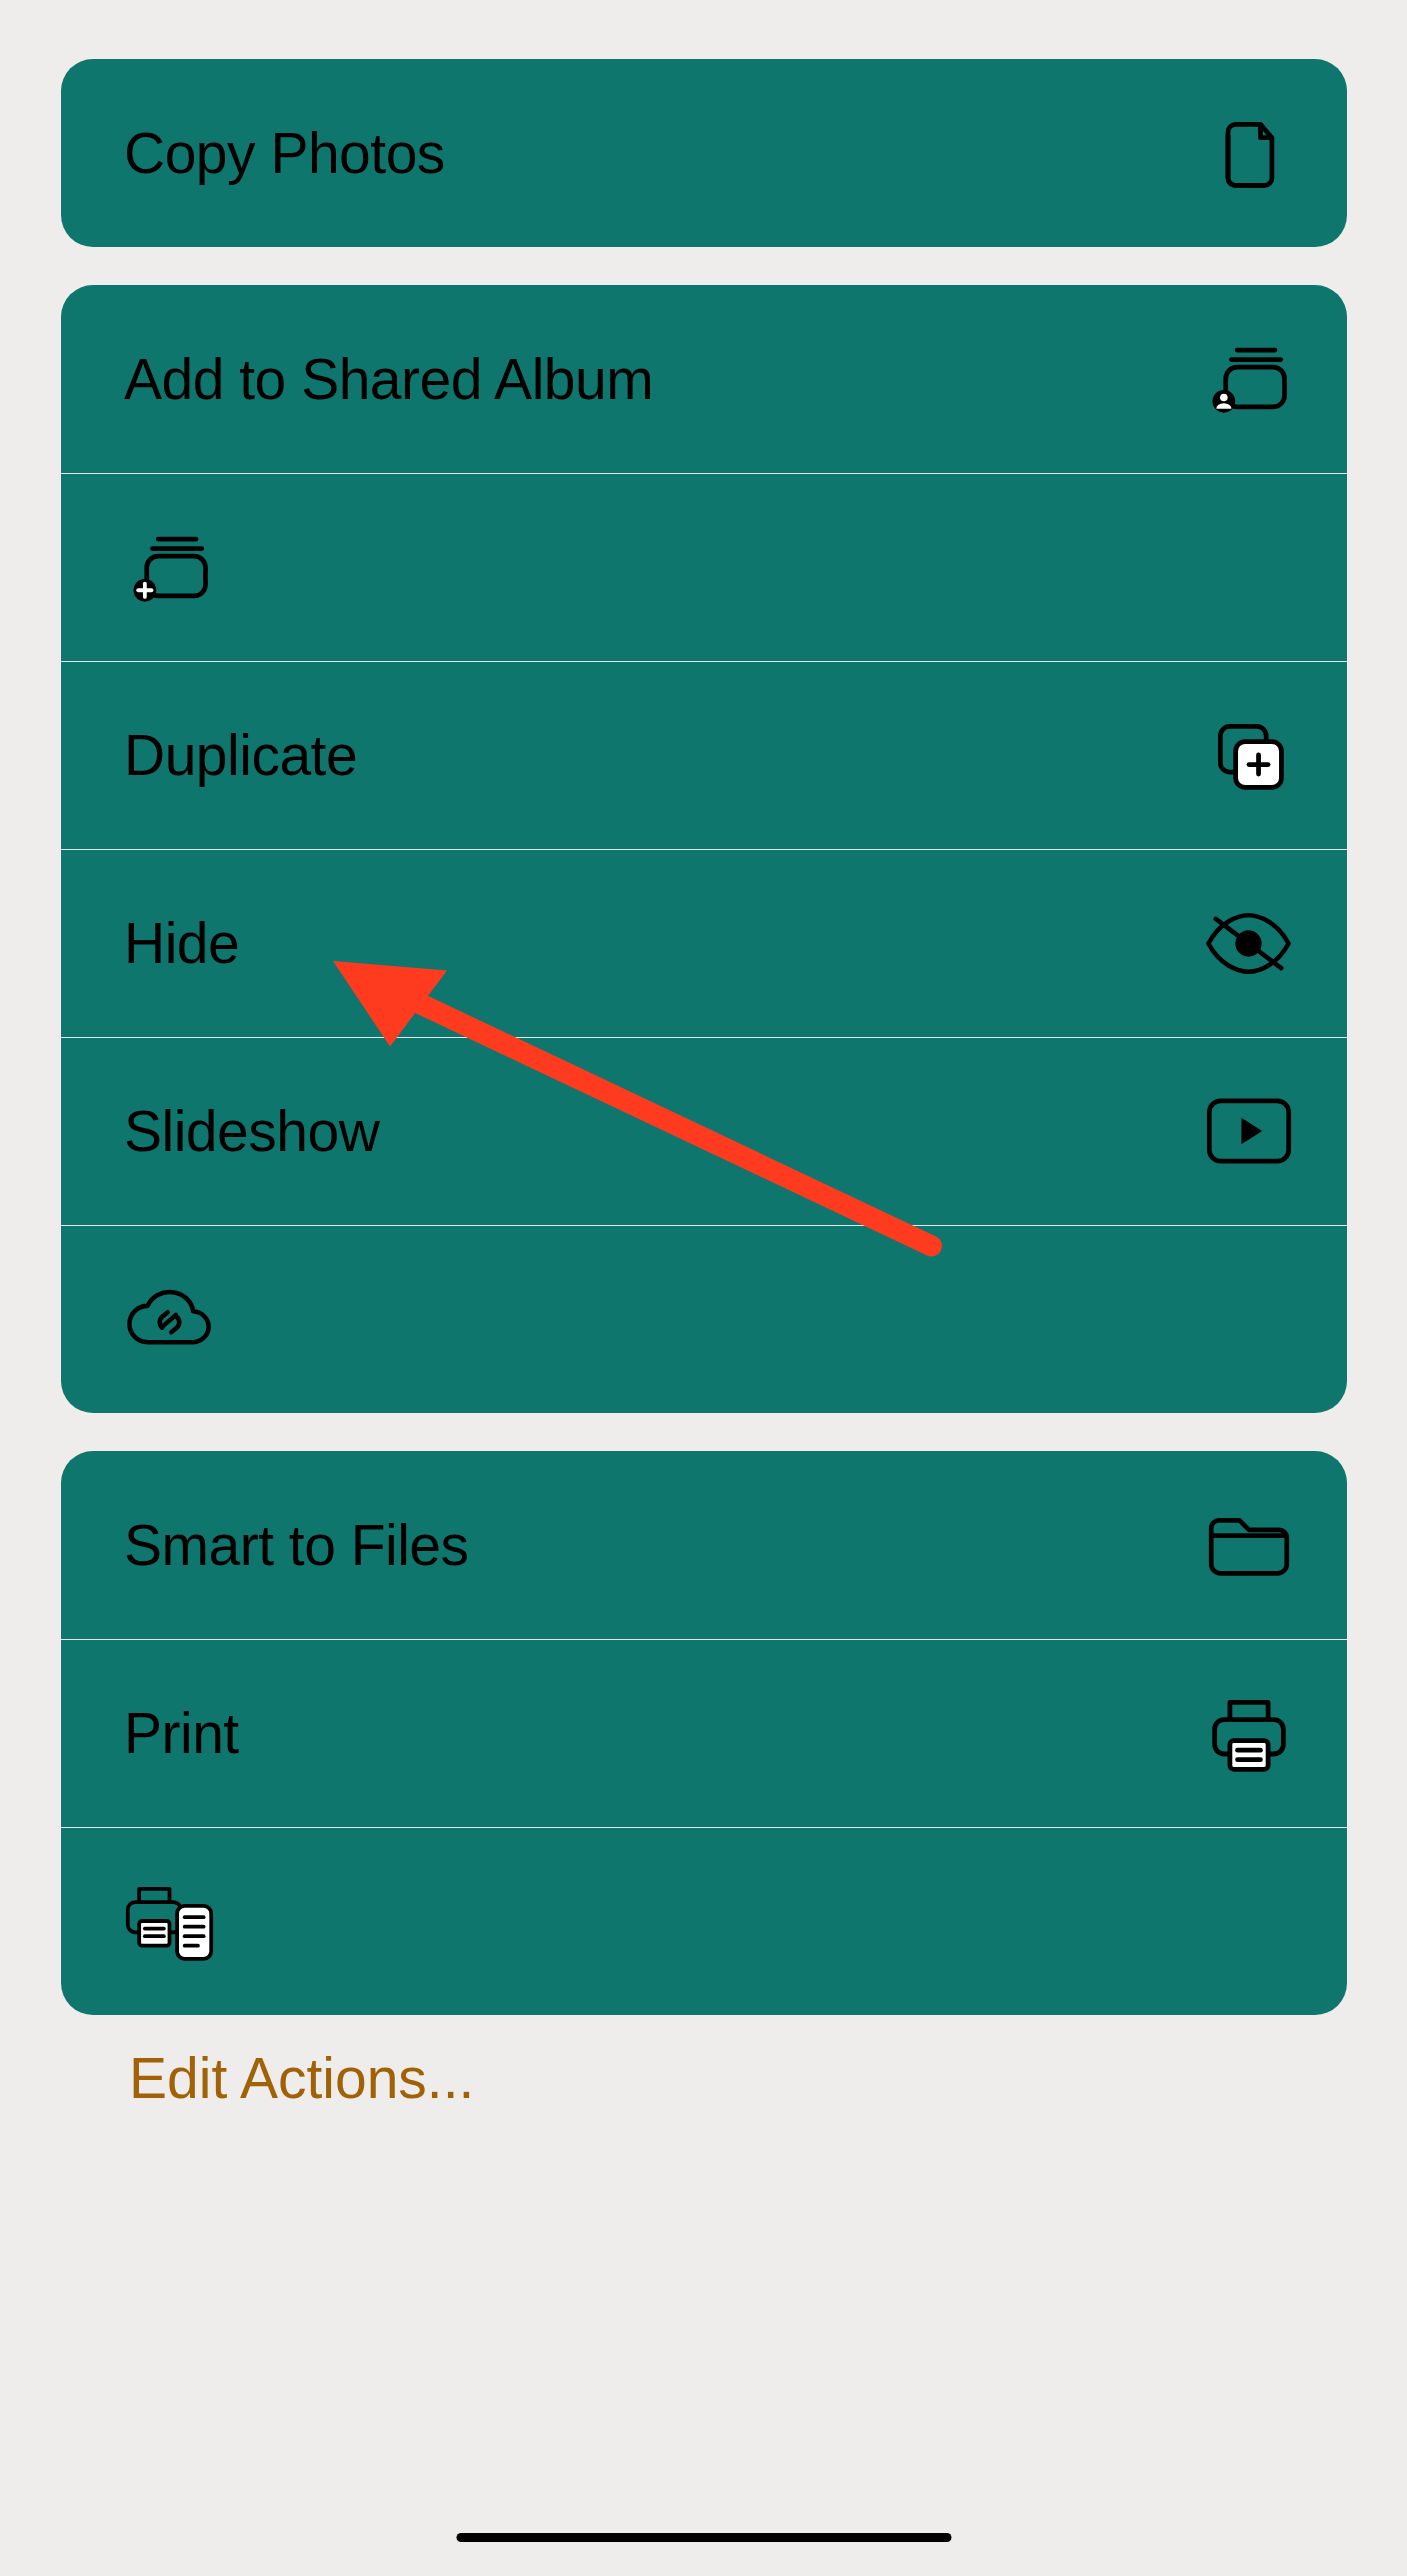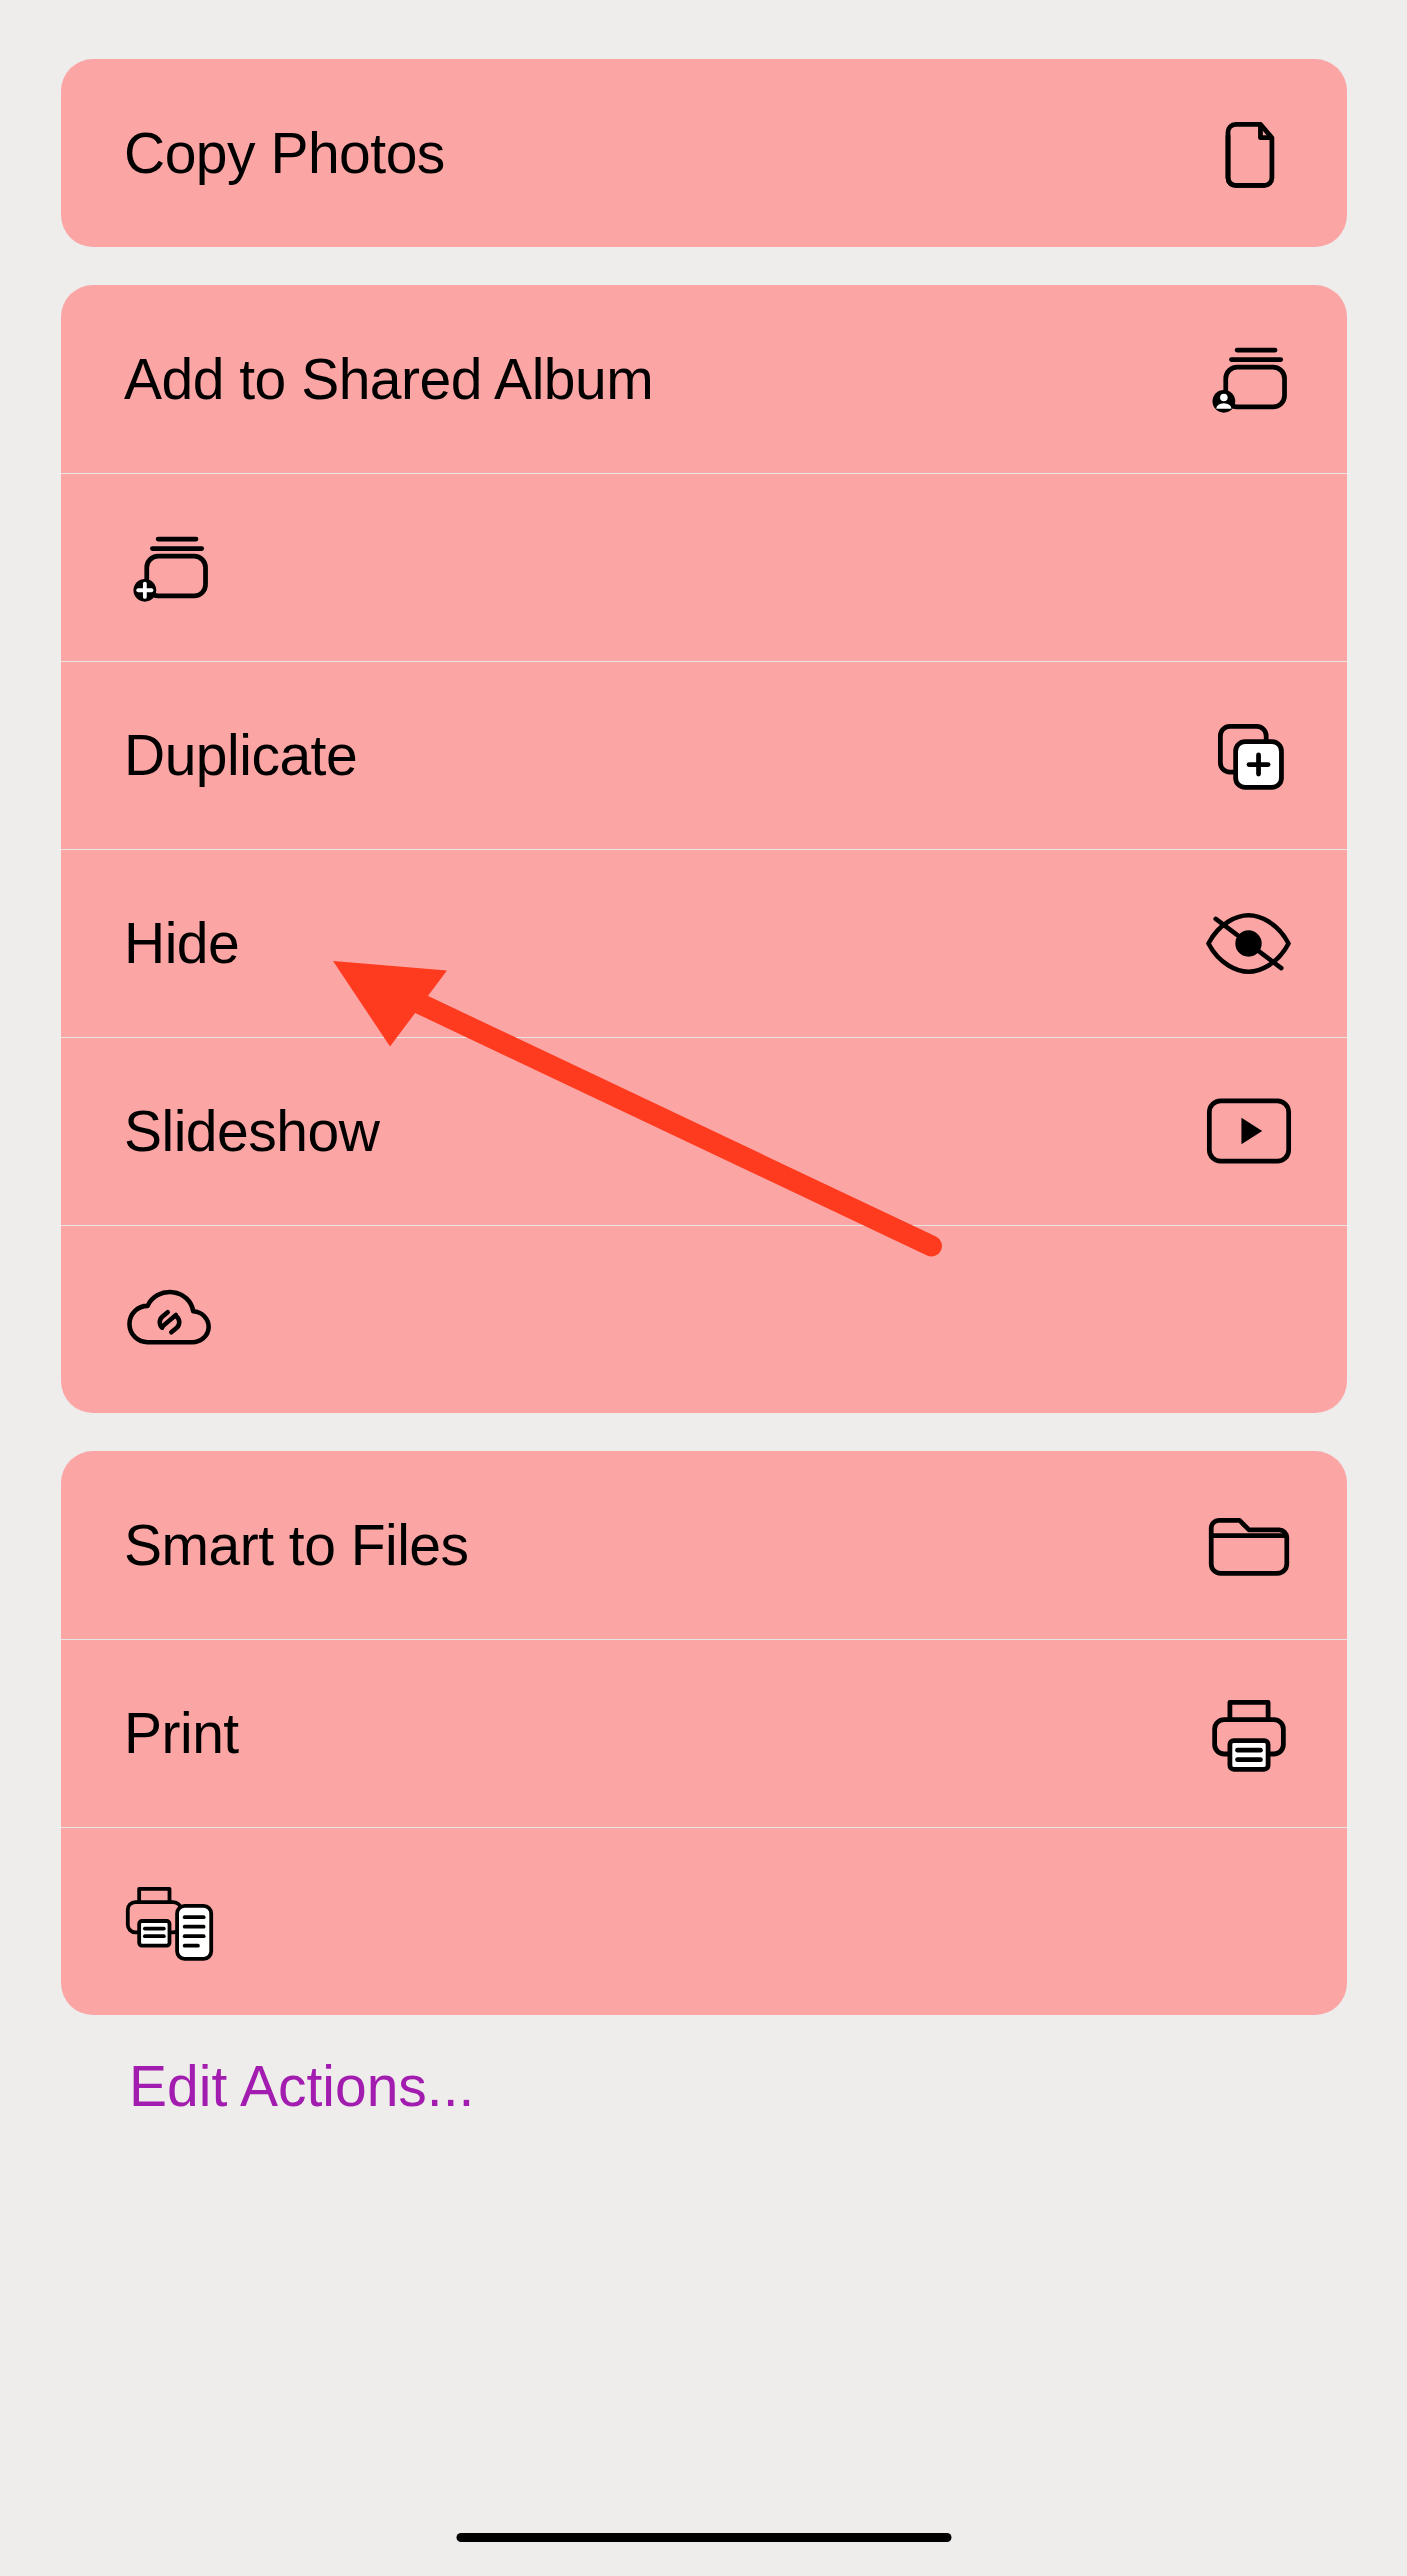--- a/index.html
+++ b/index.html
@@ -10,21 +10,21 @@
     color: #000;
     position: relative;
     overflow: hidden;
     padding-top: 5.7px;
   }
   .sheet {
     width: 1408px;
     padding: 0 61px 0 61px;
   }
   .group {
-    background: #fca5a5;
+    background: #0f766e;
     border-radius: 32px;
     overflow: hidden;
     margin-top: 38px;
   }
   .group:first-child { margin-top: 53px; }
   .row {
     display: flex;
     align-items: center;
     justify-content: space-between;
     height: 188px;
@@ -39,23 +39,23 @@
   }
   .icon-slot {
     width: 91px;
     height: 91px;
     display: flex;
     align-items: center;
     justify-content: center;
   }
   .icon-slot svg { display: block; }
   .edit-actions {
-    padding: 38px 0 0 68px;
+    padding: 30px 0 0 68px;
     font-size: 57px;
-    color: #a21caf;
+    color: #a16207;
     font-weight: 400;
   }
   .home-indicator {
     position: absolute;
     left: 50%;
     transform: translateX(-50%);
     bottom: 34px;
     width: 495px;
     height: 9.5px;
     border-radius: 9.5px;

